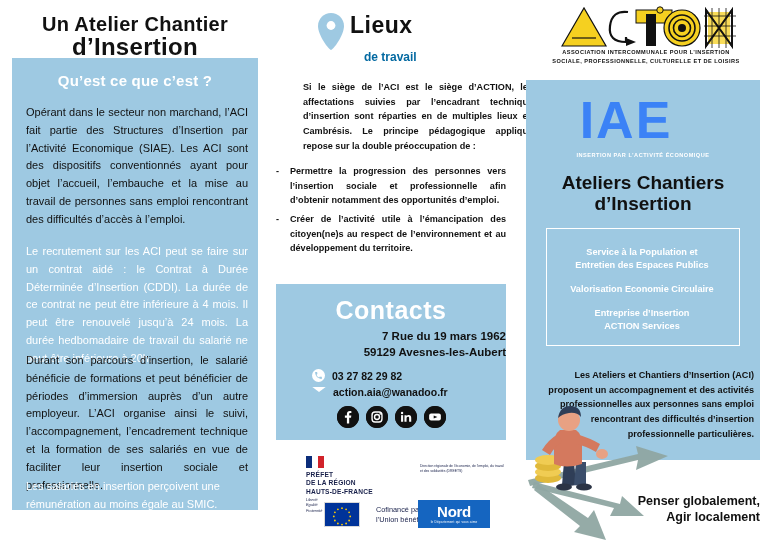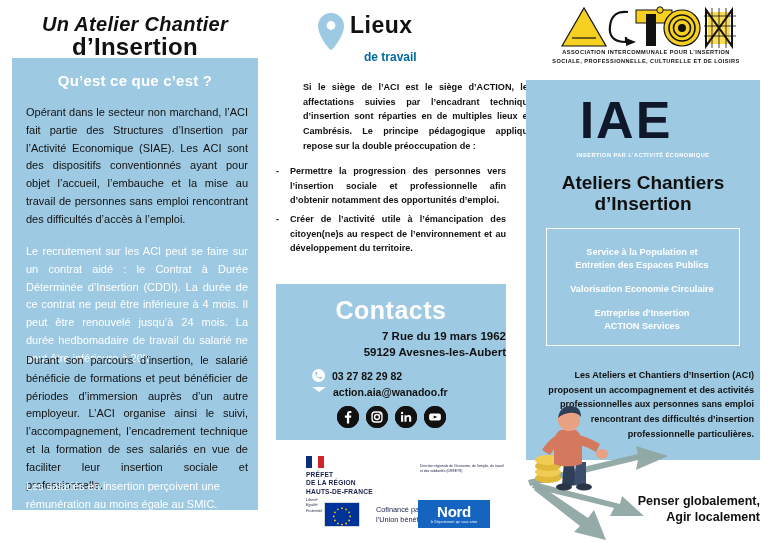--- a/index.html
+++ b/index.html
@@ -9,21 +9,21 @@
   }
   .page{position:relative;width:768px;height:543px;background:#ffffff;}
 
   
   .col-left{position:absolute;left:0;top:0;width:268px;height:543px;}
 
   .l-title{
     position:absolute;left:8px;top:14px;width:254px;text-align:center;
     font-weight:bold;color:#111;line-height:1.0;letter-spacing:.3px;
   }
-  .l-title .t1{display:block;font-size:20px;font-style:italic;}
+  .l-title .t1{display:block;font-size:20px;}
   .l-title .t2{display:block;font-size:24px;margin-top:1px;}
 
   .l-bluebox{
     position:absolute;left:12px;top:58px;width:246px;height:452px;
     background:#9ec9e2;
   }
   .l-sub{
     position:absolute;left:12px;top:72px;width:246px;text-align:center;
     font-size:15px;font-weight:bold;color:#ffffff;letter-spacing:.2px;
   }
@@ -121,21 +121,21 @@
   .logo-sub{
     position:absolute;left:0px;top:46px;width:224px;text-align:center;
     font-size:5.6px;font-weight:bold;color:#111;letter-spacing:.45px;line-height:1.55;
   }
 
   .r-bluebox{
     position:absolute;left:8px;top:80px;width:234px;height:380px;background:#9ec9e2;
   }
   .iae{
     position:absolute;left:8px;top:94px;width:200px;text-align:center;
-    font-size:52px;font-weight:bold;color:#0f172a;letter-spacing:2px;line-height:1;
+    font-size:52px;font-weight:bold;color:#3b82f6;letter-spacing:2px;line-height:1;
   }
   .iae-sub{
     position:absolute;left:8px;top:152px;width:234px;text-align:center;
     font-size:5.6px;font-weight:bold;color:#ffffff;letter-spacing:.5px;
   }
   .r-title{
     position:absolute;left:8px;top:172px;width:234px;text-align:center;
     font-size:19px;font-weight:bold;color:#111;line-height:1.12;
   }
   .r-framed{

